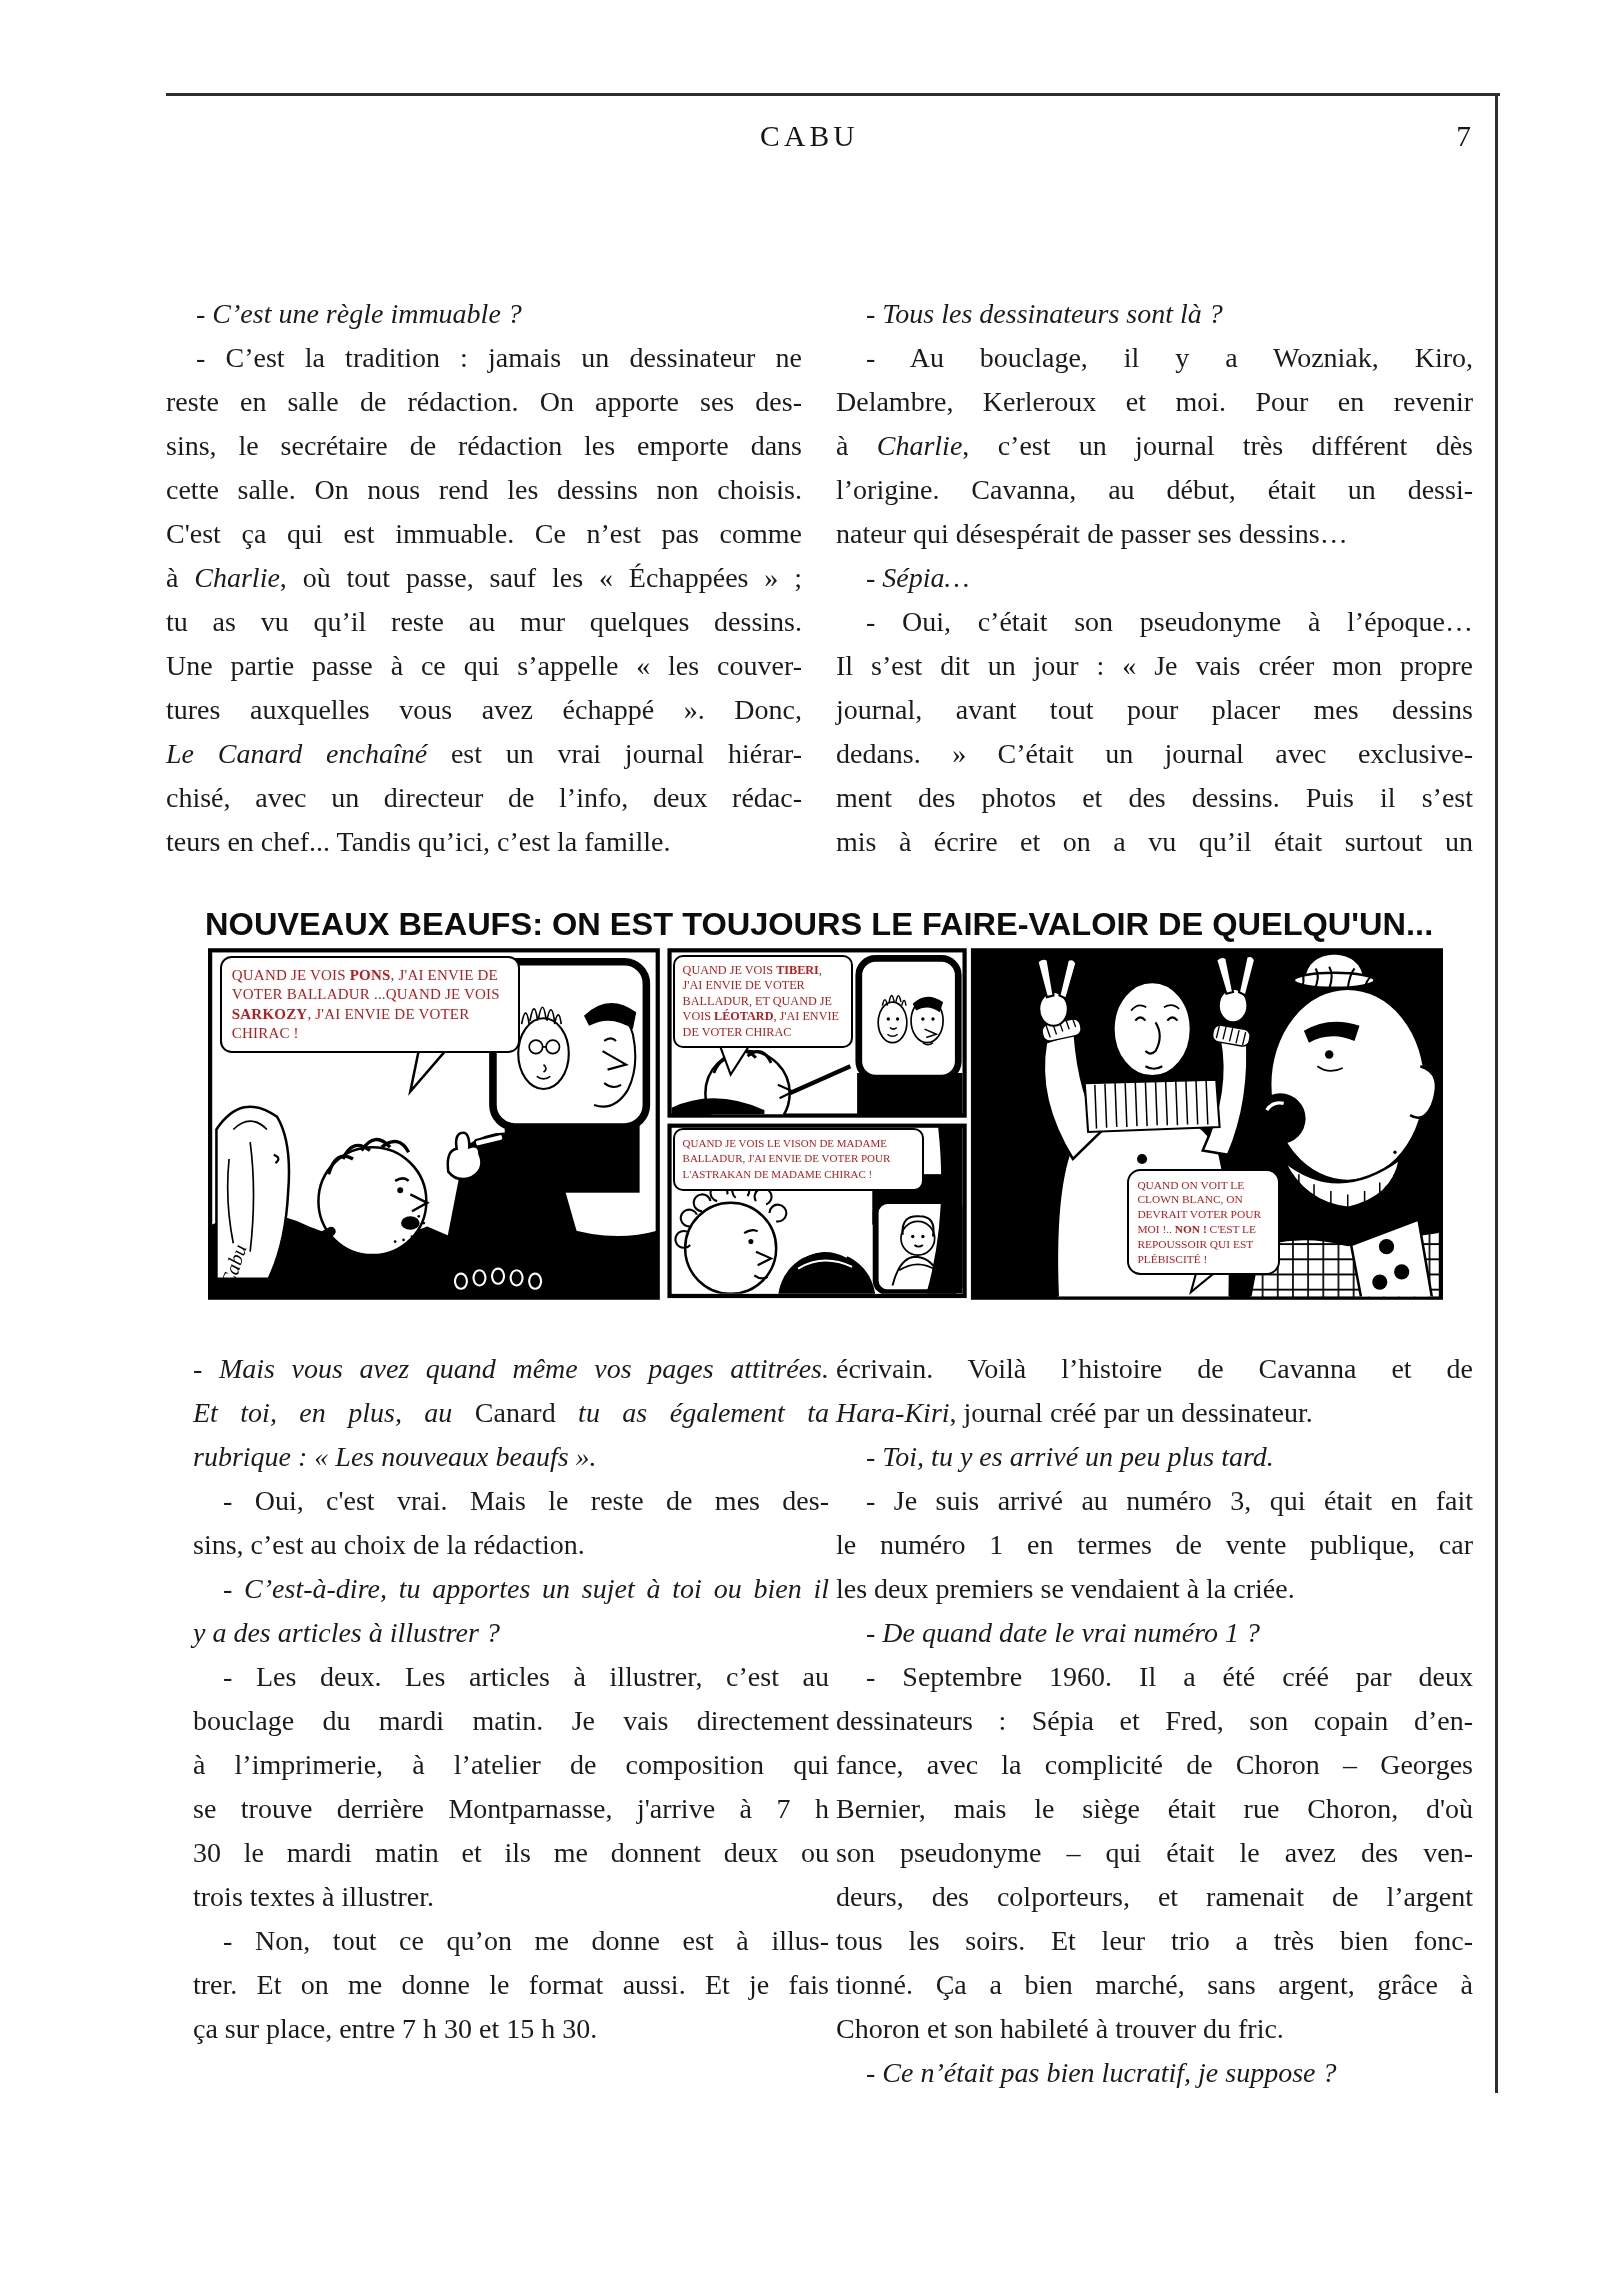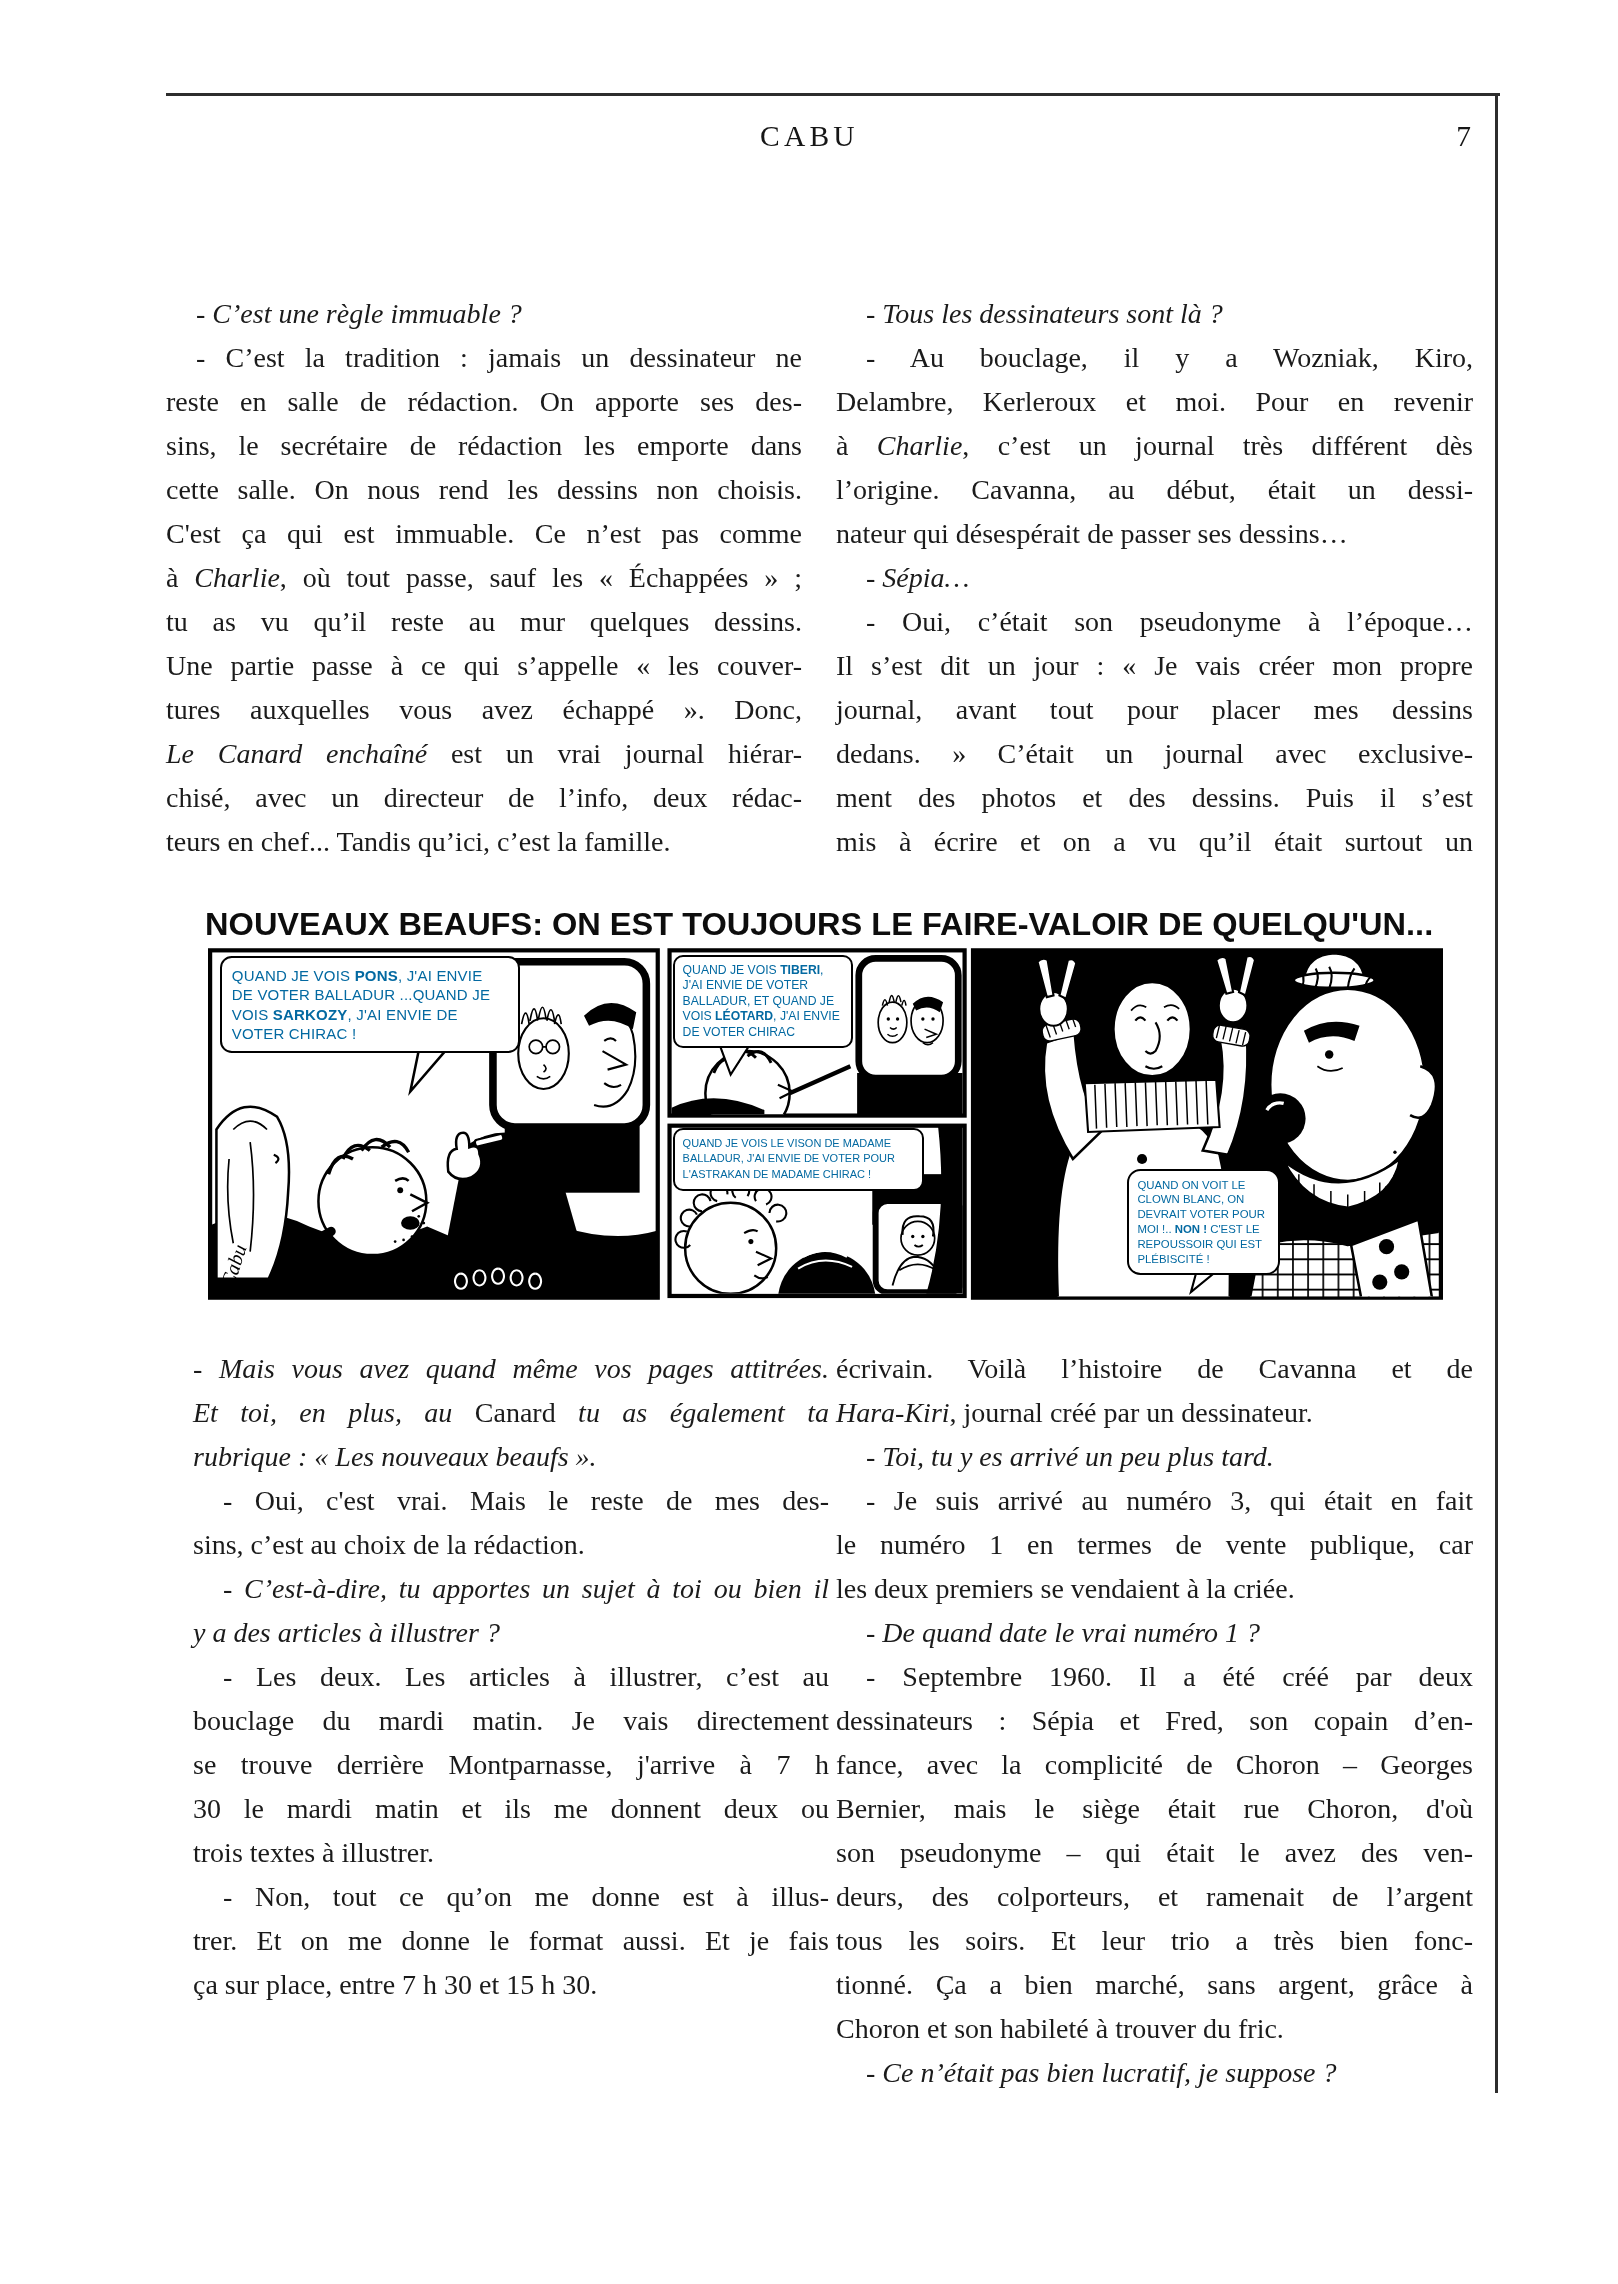--- a/index.html
+++ b/index.html
@@ -18,22 +18,22 @@
   #col-rb{left:836px;top:1347px;width:637px;}
   .tline{height:44px;white-space:nowrap;text-align:justify;text-align-last:justify;text-justify:inter-word;}
   .tline.end{text-align:right;text-align-last:left;}
   .tline.q{font-style:italic;}
   .tline.ind{padding-left:30px;}
   .tline.q .flip{font-style:normal;}
   .tline:not(.q) .flip{font-style:italic;}
   #comic-title-wrap{position:absolute;left:203px;top:904px;width:1239px;height:42px;}
   #comic{position:absolute;left:208px;top:948px;width:1235px;height:352px;}
   #comic > svg{position:absolute;left:0;top:0;}
-  .bubble{position:absolute;background:#fff;border:2.5px solid #000;color:#0369a1;
-        font-family:Liberation Sans, sans-serif;box-sizing:border-box;}
+  .bubble{position:absolute;background:#fff;border:2.5px solid #000;color:#b91c1c;
+        font-family:Liberation Serif, serif;box-sizing:border-box;}
   #b1 {left:11.8px; top:8.4px; width:300px;border-radius:11.8px;padding:7.6px 10px;font-size:15px;line-height:19.4px;letter-spacing:0.2px;}
   #b2a{left:465px;top:6.7px;  width:180px;border-radius:10px;padding:5.9px 7.6px; font-size:12.2px;line-height:15.6px;}
   #b2b{left:465px;top:180px;width:251px;border-radius:10px;padding:5.9px 7.6px; font-size:11px;line-height:15.6px;}
   #b3 {left:919px;top:221px;width:153px;border-radius:13.5px;padding:6.7px 8.4px;font-size:11.4px;line-height:14.8px;}
 </style>
 </head>
 <body>
 
 <div id="page">
   <div id="rule-top" class="rule"></div>
@@ -296,20 +296,21 @@
   <div id="col-lb" class="col">
       <div class="tline q"><span>- Mais vous avez quand même vos pages attitrées.</span></div>
       <div class="tline q"><span>Et toi, en plus, au </span><span class="flip">Canard</span><span> tu as également ta</span></div>
       <div class="tline q end"><span>rubrique : « Les nouveaux beaufs ».</span></div>
       <div class="tline ind"><span>- Oui, c'est vrai. Mais le reste de mes des-</span></div>
       <div class="tline end"><span>sins, c’est au choix de la rédaction.</span></div>
       <div class="tline q ind"><span>- C’est-à-dire, tu apportes un sujet à toi ou bien il</span></div>
       <div class="tline q end"><span>y a des articles à illustrer ?</span></div>
       <div class="tline ind"><span>- Les deux. Les articles à illustrer, c’est au</span></div>
       <div class="tline"><span>bouclage du mardi matin. Je vais directement</span></div>
+      <div class="tline"><span>à l’imprimerie, à l’atelier de composition qui</span></div>
       <div class="tline"><span>se trouve derrière Montparnasse, j'arrive à 7 h</span></div>
       <div class="tline"><span>30 le mardi matin et ils me donnent deux ou</span></div>
       <div class="tline end"><span>trois textes à illustrer.</span></div>
       <div class="tline ind"><span>- Non, tout ce qu’on me donne est à illus-</span></div>
       <div class="tline"><span>trer. Et on me donne le format aussi. Et je fais</span></div>
       <div class="tline end"><span>ça sur place, entre 7 h 30 et 15 h 30.</span></div>
     </div>
   <div id="col-rb" class="col">
       <div class="tline"><span>écrivain. Voilà l’histoire de Cavanna et de</span></div>
       <div class="tline end"><span class="flip">Hara-Kiri</span><span>, journal créé par un dessinateur.</span></div>

